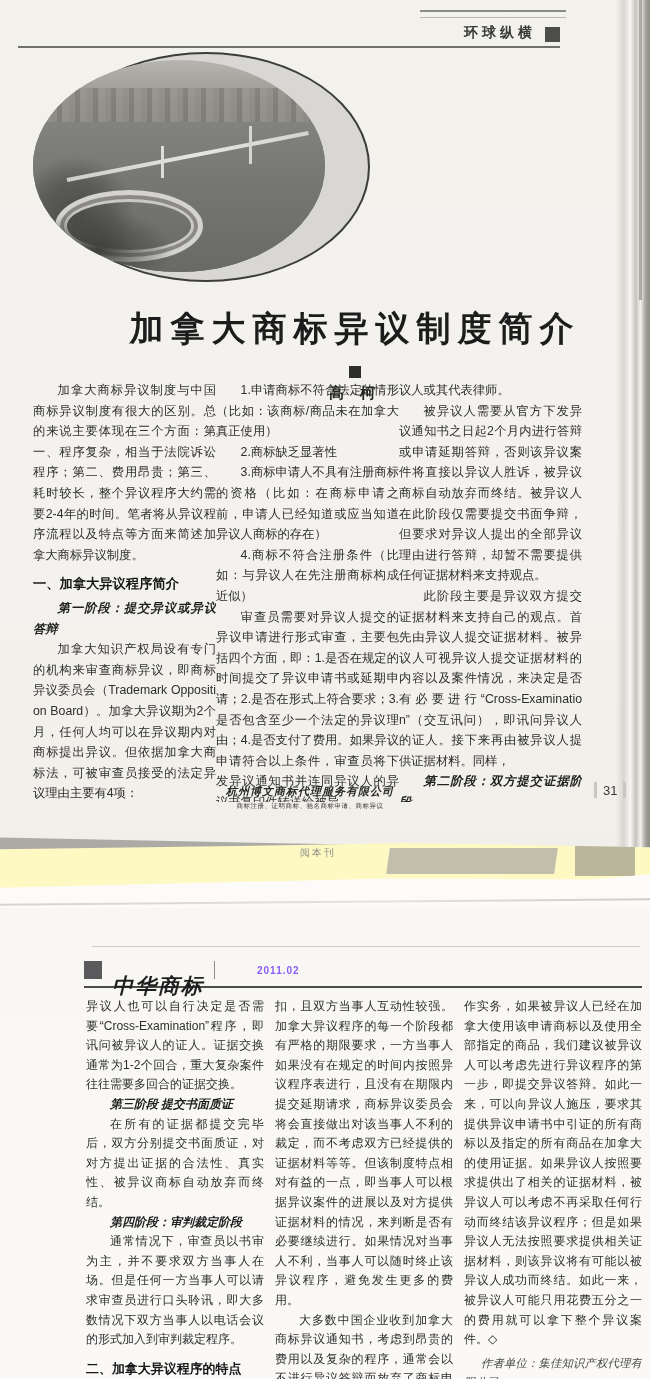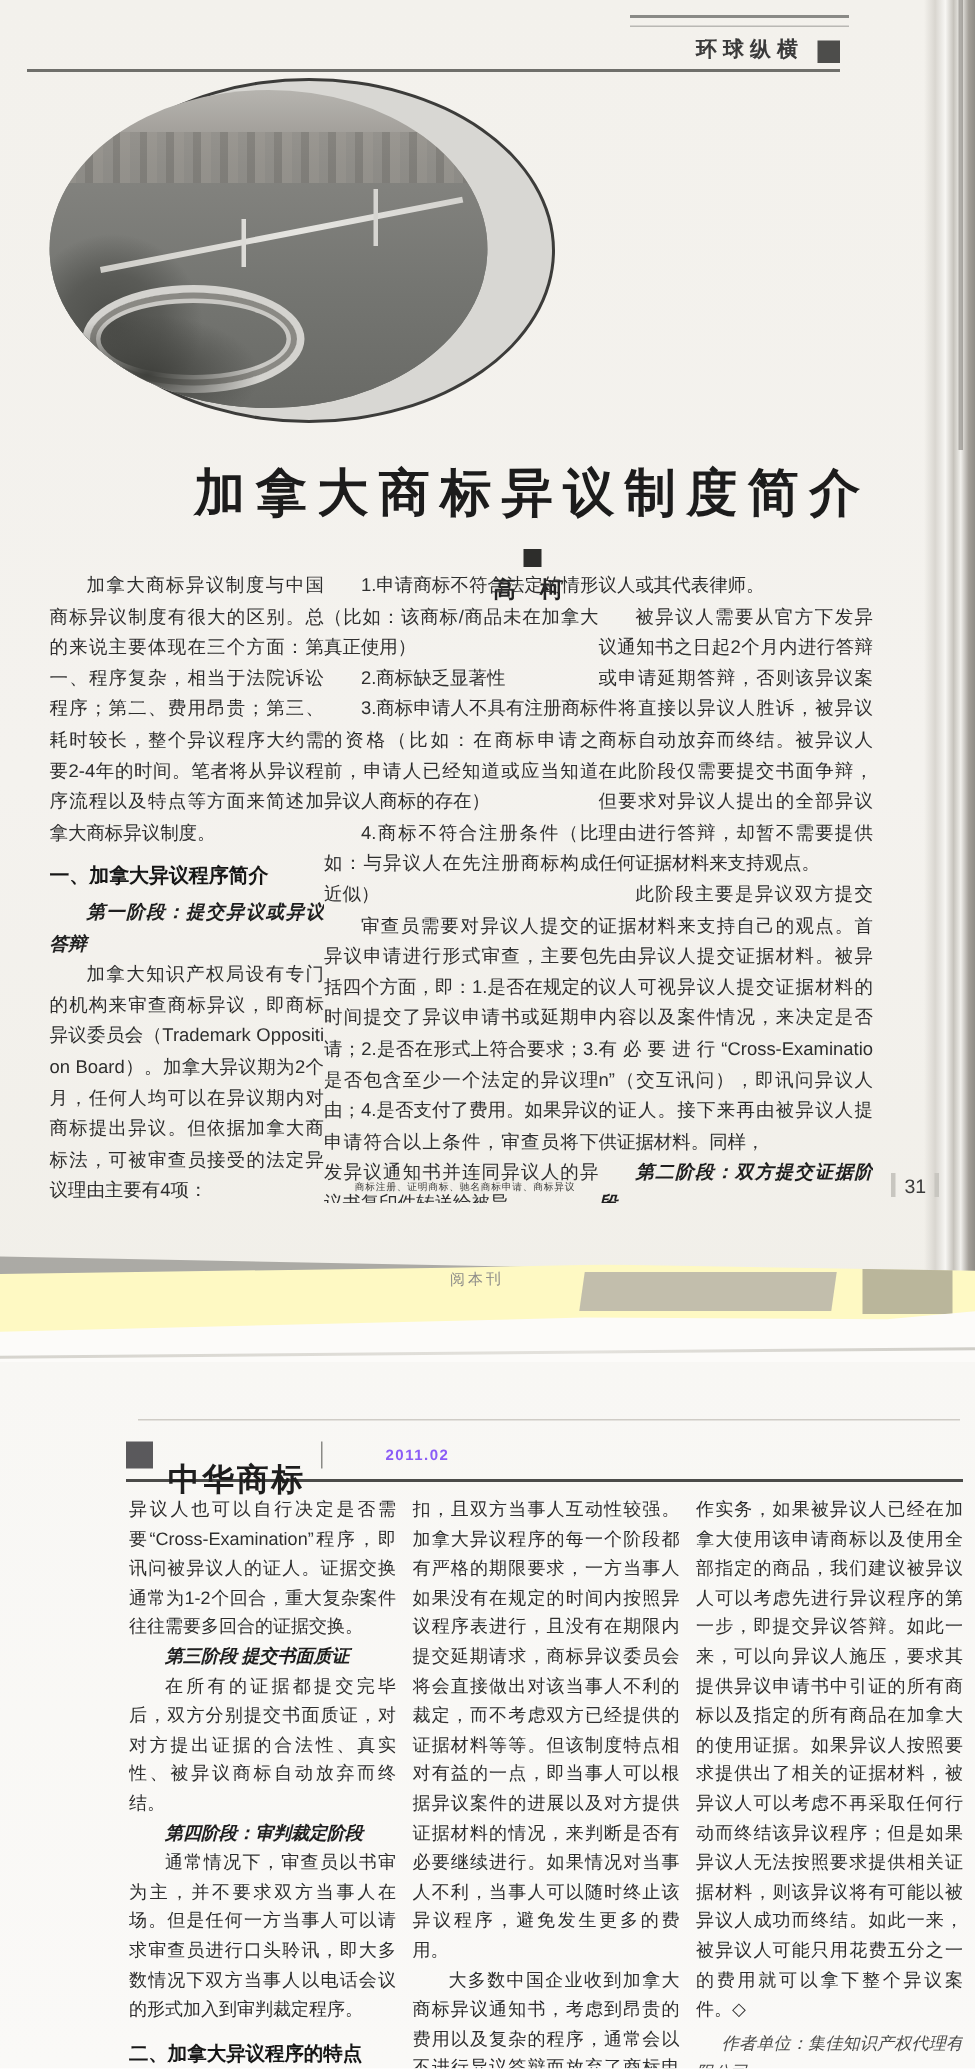--- a/index.html
+++ b/index.html
@@ -99,21 +99,21 @@
   .diag-line { position:absolute; left:0; top:901px; width:650px; height:2px;
     background:linear-gradient(90deg,#d6d4ce, #e4e2dd 60%, #cfcdc7); transform:rotate(-0.5deg); }
 
   
   .page2-paper { position:absolute; left:0; top:908px; width:650px; height:471px;
     background:linear-gradient(180deg,#f8f7f4 0%,#faf9f7 100%); }
   .p2-topline { position:absolute; left:92px; top:946px; width:548px; height:1px; background:#cfccc6; }
   .p2-header { position:absolute; left:84px; top:954px; width:558px; height:32px;
     display:flex; align-items:center; gap:10px; border-bottom:2px solid #4b4b49; }
   .p2-square { width:18px; height:18px; background:#5a595c; }
-  .p2-brand { font-family:"Liberation Serif","DejaVu Serif",serif; font-weight:bold; 
+  .p2-brand { font-family:"Liberation Serif","DejaVu Serif",serif; font-weight:bold; font-style:italic;
     font-size:21px; color:#1e1e1e; letter-spacing:2px;margin-top:32px; }
   .p2-divider { width:1px; height:18px; background:#8a8a86; }
   .p2-issue { font-size:10px; font-weight:bold; color:#8b5cf6; letter-spacing:1px;margin-left:32px; }
 </style>
 </head>
 <body>
 
 <div id="canvas">
 
   <div class="page1-paper"></div>
@@ -163,20 +163,21 @@
       </div>
     <div class="col">
         <p class="par par--c">议人或其代表律师。</p>
         <p class="par par--p">被异议人需要从官方下发异议通知书之日起2个月内进行答辩或申请延期答辩，否则该异议案件将直接以异议人胜诉，被异议商标自动放弃而终结。被异议人在此阶段仅需要提交书面争辩，但要求对异议人提出的全部异议理由进行答辩，却暂不需要提供任何证据材料来支持观点。</p>
         <p class="par par--p">此阶段主要是异议双方提交证据材料来支持自己的观点。首先由异议人提交证据材料。被异议人可视异议人提交证据材料的内容以及案件情况，来决定是否有必要进行“Cross-Examination”（交互讯问），即讯问异议人的证人。接下来再由被异议人提供证据材料。同样，</p>
         <p class="par par--s">第二阶段：双方提交证据阶段</p>
       </div>
   </div>
 
   <div class="p1-footer">
+    <div class="footer-company">杭州博文商标代理服务有限公司</div>
     <div class="footer-services">商标注册、证明商标、驰名商标申请、商标异议</div>
   </div>
   <div class="p1-pagenum">
     <span class="pagenum-bar"></span>
     <span class="pagenum-text">31</span>
     <span class="pagenum-bar"></span>
   </div>
 
   <div class="spine-wedge"></div>
   <div class="spine-band">

